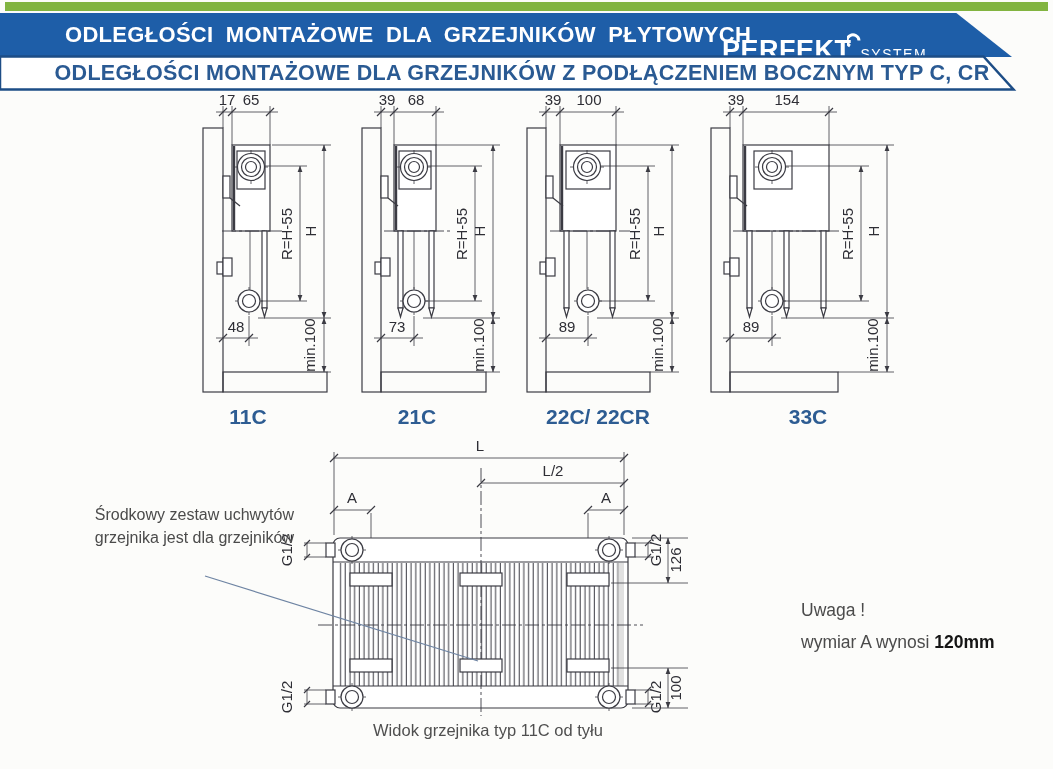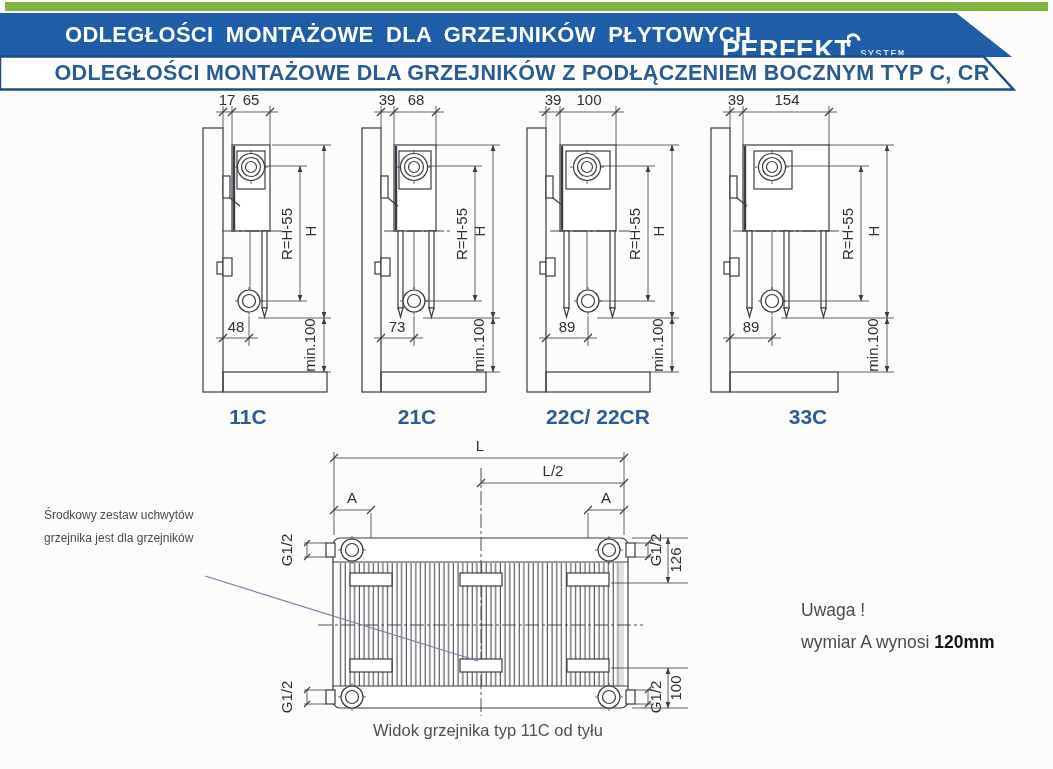--- a/index.html
+++ b/index.html
@@ -7,38 +7,38 @@
         font-family:"Liberation Sans",sans-serif;}
   
   .green-strip{position:absolute;left:5px;top:2px;width:1043px;height:9px;background:#82b440;}
   .blue-banner{position:absolute;left:0;top:13px;width:1012px;height:44px;background:#1e5ea8;
                clip-path:polygon(0 0,94.5% 0,100% 100%,0 100%);}
   .banner-title{position:absolute;left:65px;top:0;height:44px;line-height:44px;color:#fff;
                 font-size:22px;font-weight:700;word-spacing:6px;letter-spacing:.3px;white-space:nowrap;}
   .logo{position:absolute;left:722px;top:15px;height:44px;display:flex;align-items:center;color:#fff;white-space:nowrap;}
   .logo .brand{font-size:27px;font-weight:700;letter-spacing:.5px;}
   .logo .curl{position:relative;top:-9px;left:-5px;}
-  .logo .brand-sub{font-size:10px;letter-spacing:1.5px;position:relative;top:4px;left:-6px;font-family:Liberation Mono, monospace;}
+  .logo .brand-sub{font-size:14px;letter-spacing:1.5px;position:relative;top:4px;left:-6px;}
   .subtitle-text{position:absolute;left:0;top:57px;width:1012px;height:32px;line-height:32px;
                  text-align:center;color:#2a5a93;font-size:21.5px;font-weight:600;letter-spacing:.3px;z-index:3;margin-left:16px;}
   
   .draw{position:absolute;left:0;top:0;width:1053px;height:769px;z-index:1;}
   .ln{stroke:#3b3b43;stroke-width:1.2;fill:none;}
   .thin{stroke:#3b3b43;stroke-width:.8;fill:none;}
   .white{fill:#fff;stroke:#3b3b43;stroke-width:1.2;}
   .tk{stroke:#3b3b43;stroke-width:1.2;fill:none;}
   .cl{stroke:#3b3b43;stroke-width:.9;stroke-dasharray:14 3 3 3;fill:none;}
   .band{fill:#ffffff;stroke:#1d4d86;stroke-width:2.5;}
   .leader{stroke:#6e84a3;stroke-width:1.2;fill:none;}
   text.dt{font-family:"Liberation Sans",sans-serif;font-size:15px;fill:#2e2e35;}
   text.lbl{font-family:"Liberation Sans",sans-serif;font-size:21px;font-weight:700;fill:#2d5c92;}
   text.ct{font-family:"Liberation Sans",sans-serif;font-size:16.5px;fill:#4f4f4f;}
   
-  .note-left{position:absolute;left:44px;top:504px;width:250px;font-size:12px;line-height:22.5px;
-             color:#4b4b4b;z-index:2;}
+  .note-left{position:absolute;left:44px;top:504px;width:250px;font-size:16px;line-height:22.5px;
+             color:#4b4b4b;z-index:2;text-align:right;}
   .note-right{position:absolute;left:753px;top:600px;width:280px;font-size:17.5px;line-height:21px;
               color:#4b4b4b;z-index:2;margin-left:48px;}
   .note-right p{margin:0 0 0 0;}
   .note-right .gap{margin-bottom:11px;}
   .models{color:#2a6db0;font-weight:600;}
   .val{color:#151515;font-weight:700;}
 </style>
 </head>
 <body>
 

